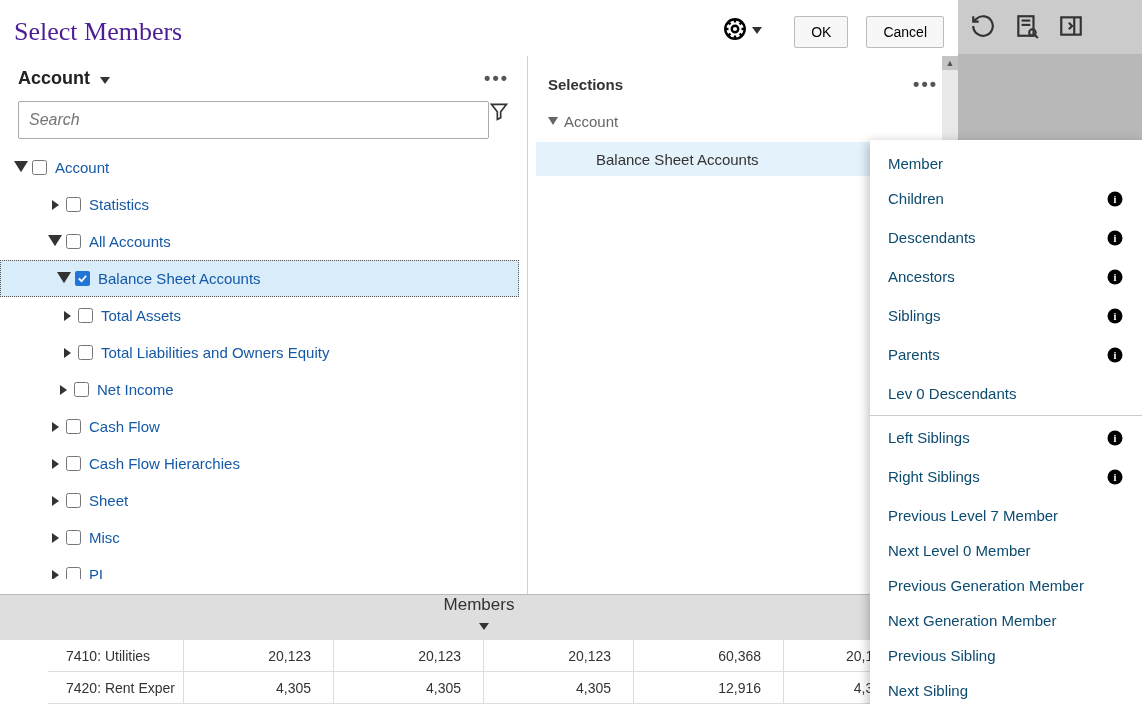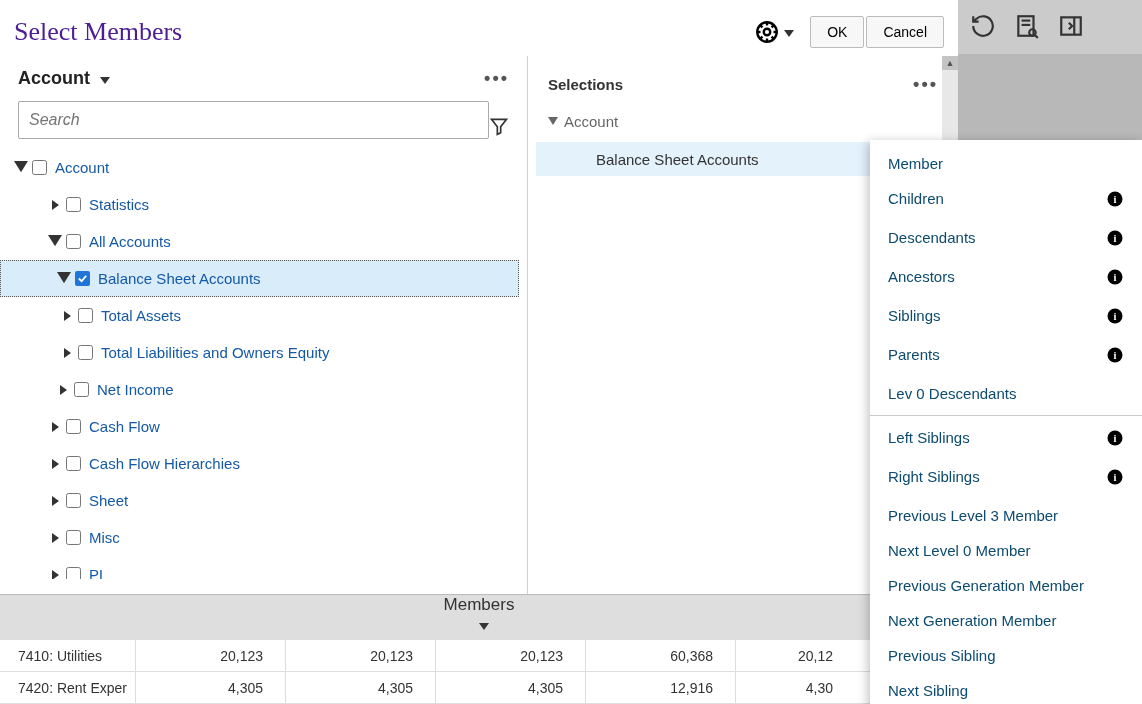--- a/index.html
+++ b/index.html
@@ -5,34 +5,34 @@
   * { box-sizing: border-box; margin: 0; padding: 0; }
   body { font-family: -apple-system, BlinkMacSystemFont, "Segoe UI", Arial, sans-serif; width: 1142px; height: 704px; overflow: hidden; background: #fff; font-size: 14px; color: #333; position: relative; }
 
   
   .far-toolbar { position: absolute; top: 0; right: 0; width: 184px; height: 54px; background: #cbcbcb; display: flex; align-items: center; gap: 18px; padding: 0 12px; }
   .far-toolbar svg { width: 26px; height: 26px; }
 
   
   .header { display: flex; align-items: center; padding: 8px 14px 0 14px; height: 56px; width: 958px; }
   .title { font-size: 26px; font-weight: 400; color: #4c1d95; font-family: Georgia, 'Times New Roman', serif; }
-  .header-icons { margin-left: auto; display: flex; align-items: flex-end; gap: 2px; }
+  .header-icons { margin-left: auto; display: flex; align-items: flex-start; gap: 18px; }
   .gear-wrap { display: flex; align-items: center; gap: 4px; margin-right: 14px; }
   .btn { border: 1px solid #bcbcbc; padding: 7px 16px; font-size: 14px; background: #f7f7f7; cursor: pointer; border-radius: 2px; }
 
   
   .main { display: flex; width: 958px; height: 538px; }
 
   
   .left-panel { width: 528px; border-right: 1px solid #d0d0d0; position: relative; padding-top: 4px; }
   .dim-row { display: flex; align-items: center; padding: 8px 18px; }
   .dim-label { font-size: 18px; font-weight: 600; color: #222; }
   .drop-tri { margin-left: 10px; }
   .dots { margin-left: auto; font-size: 18px; letter-spacing: 2px; color: #555; cursor: pointer; font-weight: bold; }
-  .search-row { display: flex; align-items: flex-end; padding: 4px 18px 10px 18px; }
+  .search-row { display: flex; align-items: flex-start; padding: 4px 18px 10px 18px; }
   .search-input { flex: 1; border: 1px solid #aaa; padding: 9px 10px; font-size: 16px; font-style: italic; color: #777; border-radius: 2px; }
 
   .tree { max-height: 430px; overflow-y: auto; padding-right: 8px; position: relative; }
   .tree::-webkit-scrollbar { width: 12px; }
   .tree::-webkit-scrollbar-thumb { background: #c9c9c9; }
   .tree-row { display: flex; align-items: center; height: 37px; padding-left: 4px; }
   .tree-row.selected { background: #d9ecfa; border: 1px dotted #555; }
   .tree-row .expander { width: 14px; display: flex; justify-content: center; cursor: pointer; }
   .tree-row input[type=checkbox] { width: 15px; height: 15px; margin: 0 8px 0 4px; cursor: pointer; }
   .tree-row .lbl { color: #1559a6; cursor: pointer; font-size: 15px; }
@@ -51,21 +51,21 @@
   .sel-row.child { background: #e4f2fb; color: #333; padding-left: 60px; margin-top: 6px; position: relative; height: 34px; }
   .fx { position: absolute; right: 12px; font-style: italic; font-weight: 600; font-family: Georgia, serif; font-size: 16px; color: #333; }
   .scrollbar-r { position: absolute; right: 0; top: 0; width: 16px; height: 100%; background: #e8e8e8; }
   .scrollbar-r .thumb-top { width: 100%; height: 14px; background: #c4c4c4; display:flex; align-items:center; justify-content:center; font-size:9px; color:#555;}
 
   
   .members-strip { position: absolute; left: 0; top: 594px; width: 958px; height: 46px; background: #dedede; display: flex; align-items: center; padding: 0 14px; font-size: 17px; font-weight: 400; border-top: 1px solid #bbb; flex-direction: column; }
 
   
   .grid-behind { position: absolute; left: 0; top: 640px; width: 958px; }
-  .grid-row { display: flex; height: 32px; align-items: center; border-bottom: 1px solid #ddd; font-size: 14px; }
+  .grid-row { display: flex; height: 32px; align-items: center; border-bottom: 1px solid #ddd; font-size: 14px; margin-left: 48px; }
   .grid-row .cell-label { width: 135px; padding-left: 18px; }
   .grid-row .cell-num { width: 150px; text-align: right; padding-right: 22px; border-left: 1px solid #ddd; height:100%; display:flex; align-items:center; justify-content:flex-end;}
 
   .grid-gray-col { position: absolute; left: 958px; top: 54px; width: 184px; height: 650px; background: #b8b8b8; }
 
   
   .ctx-menu { position: absolute; left: 870px; top: 140px; width: 272px; background: #fff; box-shadow: -2px 2px 10px rgba(0,0,0,0.25); z-index: 50; padding: 6px 0; }
   .ctx-item { padding: 9px 18px; font-size: 15px; display: flex; cursor: pointer; color: #0c4a6e; position: relative; }
   .ctx-item .info { margin-left: auto; }
   .ctx-sep { border-top: 1px solid #ccc; margin: 4px 0; }
@@ -347,21 +347,21 @@
           </svg></span>
       </div>
       <div class="ctx-item">
         <span>Right Siblings</span>
         <span class="info"><svg width="18" height="18" viewBox="0 0 24 24" fill="#000">
             <circle cx="12" cy="12" r="10" fill="#000"></circle>
             <text x="12" y="17" text-anchor="middle" fill="#fff" font-size="14" font-weight="bold" font-family="serif">i</text>
           </svg></span>
       </div>
       <div class="ctx-item">
-        <span>Previous Level 3 Member</span>
+        <span>Previous Level 7 Member</span>
       </div>
       <div class="ctx-item">
         <span>Next Level 0 Member</span>
       </div>
       <div class="ctx-item">
         <span>Previous Generation Member</span>
       </div>
       <div class="ctx-item">
         <span>Next Generation Member</span>
       </div>

